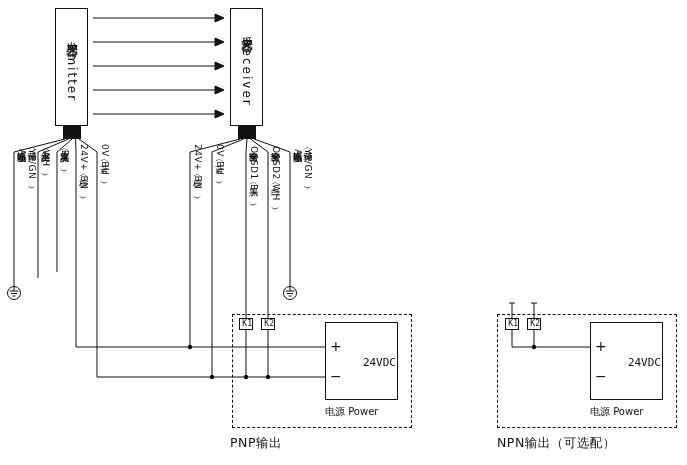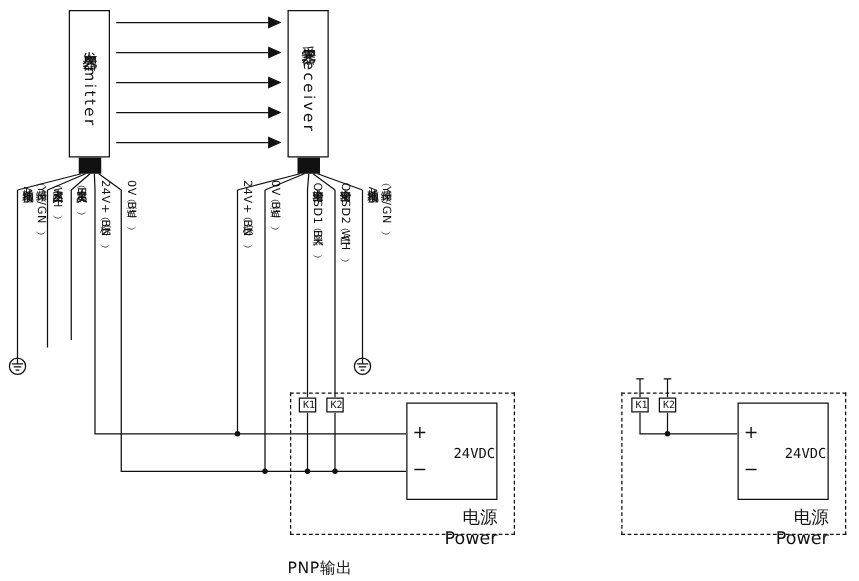--- a/index.html
+++ b/index.html
@@ -27,22 +27,22 @@
     box-sizing:border-box;font-size:8px;line-height:10px;text-align:right;
     font-family:"DejaVu Sans Mono","Liberation Mono",monospace;
   }
   .psu{position:absolute;width:73px;height:78px;border:1px solid #111;background:#fff;box-sizing:border-box;}
   .psu .plus{position:absolute;left:4px;top:16px;font-size:14px;line-height:14px;}
   .psu .minus{position:absolute;left:4px;top:46px;font-size:14px;line-height:14px;}
   .psu .vdc{
     position:absolute;left:20px;top:33px;width:50px;text-align:right;font-size:11px;
     font-family:"DejaVu Sans Mono","Liberation Mono",monospace;
   }
-  .pcaption{position:absolute;width:73px;text-align:right;font-size:14px;}
-  .sectitle{position:absolute;font-size:12.5px;letter-spacing:0.5px;margin-top:11px;}
+  .pcaption{position:absolute;width:73px;text-align:left;font-size:10px;}
+  .sectitle{position:absolute;font-size:12.5px;letter-spacing:0.5px;}
 </style>
 </head>
 <body>
 
 <div class="stage">
 
   <svg width="687" height="465" viewBox="0 0 687 465">
 
     <g stroke="#111" stroke-width="1" fill="#111">
       <line x1="93" y1="18" x2="215" y2="18"></line>
@@ -142,14 +142,15 @@
 
   <div class="dashedbox" style="left:497px;top:314px;width:180px;height:114px"></div>
   <div class="kbox" style="left:505px;top:318px">K1</div>
   <div class="kbox" style="left:527px;top:318px">K2</div>
   <div class="psu" style="left:590px;top:322px">
     <span class="plus">+</span>
     <span class="minus">−</span>
     <span class="vdc">24VDC</span>
   </div>
   <div class="pcaption" style="left:590px;top:405px">电源 Power</div>
+  <div class="sectitle" style="left:497px;top:435px">NPN输出（可选配）</div>
 
 </div>
 
 </body></html>

